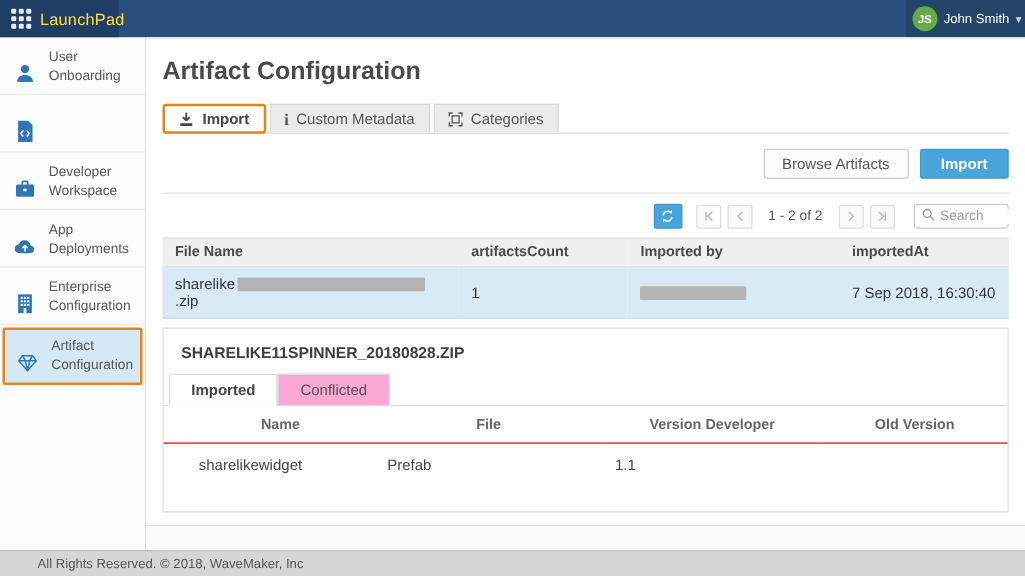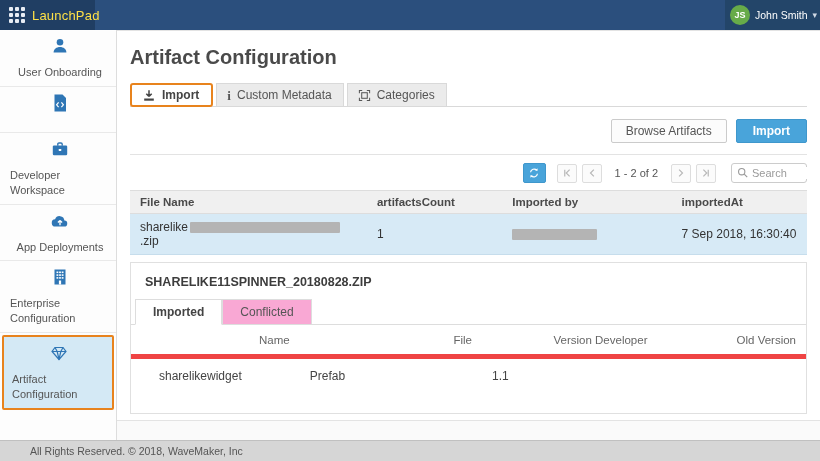--- a/index.html
+++ b/index.html
@@ -33,22 +33,22 @@
   }
   .user-name { color:#fff; font-size:10.5px; white-space:nowrap; flex:1; }
   .caret { color:#cfd8e4; font-size:9px; }
 
   
   .sidebar {
     position:absolute; top:30px; left:0; bottom:21px; width:117px;
     background:#fdfdfd; border-right:1px solid #ddd;
   }
   .side-item {
-    display:flex; align-items:center; gap:9px; min-height:46px;
-    padding:6px 6px 6px 10px; border-bottom:1px solid #e9e9e9; cursor:pointer;flex-direction:column;
+    display:flex; align-items:flex-end; gap:9px; min-height:46px;
+    padding:6px 6px 6px 10px; border-bottom:1px solid #e9e9e9; cursor:pointer;
   }
   .side-item .s-icon { flex:0 0 20px; height:20px; }
   .side-item .s-label { font-size:11px; line-height:1.35; color:#555; }
   .side-item.active {
     border:2px solid var(--active_border_orange,#e8831d);
     background:var(--active_highlight_bg,#d4e9f5);
     border-radius:2px; margin:2px 2px 0 2px; padding-left:8px;
   }
   .s-icon svg { width:20px; height:20px; display:block; }
 
@@ -124,22 +124,22 @@
   
   .detail { margin-top:7px; border:1px solid #e0e0e0; background:#fff; padding:12px 0 24px; }
   .detail-heading { font-size:12.5px; font-weight:bold; color:#3d3d3d; padding:0 14px 10px 4px; margin-left:10px; }
   .subtabs { border-bottom:1px solid #ddd; padding-left:4px; display:flex; align-items:flex-end; }
   .subtab {
     font-size:12px; color:#555; background:#f9a8d4; border:1px solid #ddd; border-bottom:none;
     padding:5px 17px; cursor:pointer;
   }
   .subtab.active { background:#fff; font-weight:bold; color:#444; margin-bottom:-1px; border-bottom:1px solid #fff; }
   .sub-table th {
-    font-size:11.5px; font-weight:normal; color:#666; text-align:right;
-    padding:9px 10px 8px; border-bottom:5px solid #ef4444;
+    font-size:11.5px; font-weight:bold; color:#666; text-align:center;
+    padding:9px 10px 8px; border-bottom:1px solid #ef4444;
   }
   .sub-table td { font-size:12px; color:#444; padding:10px 10px 6px; }
   .sub-table th:first-child, .sub-table td:first-child { padding-left:28px; }
 </style>
 </head>
 <body>
 
 <div class="header">
   <div class="logo-block">
     <span class="grid-icon">

